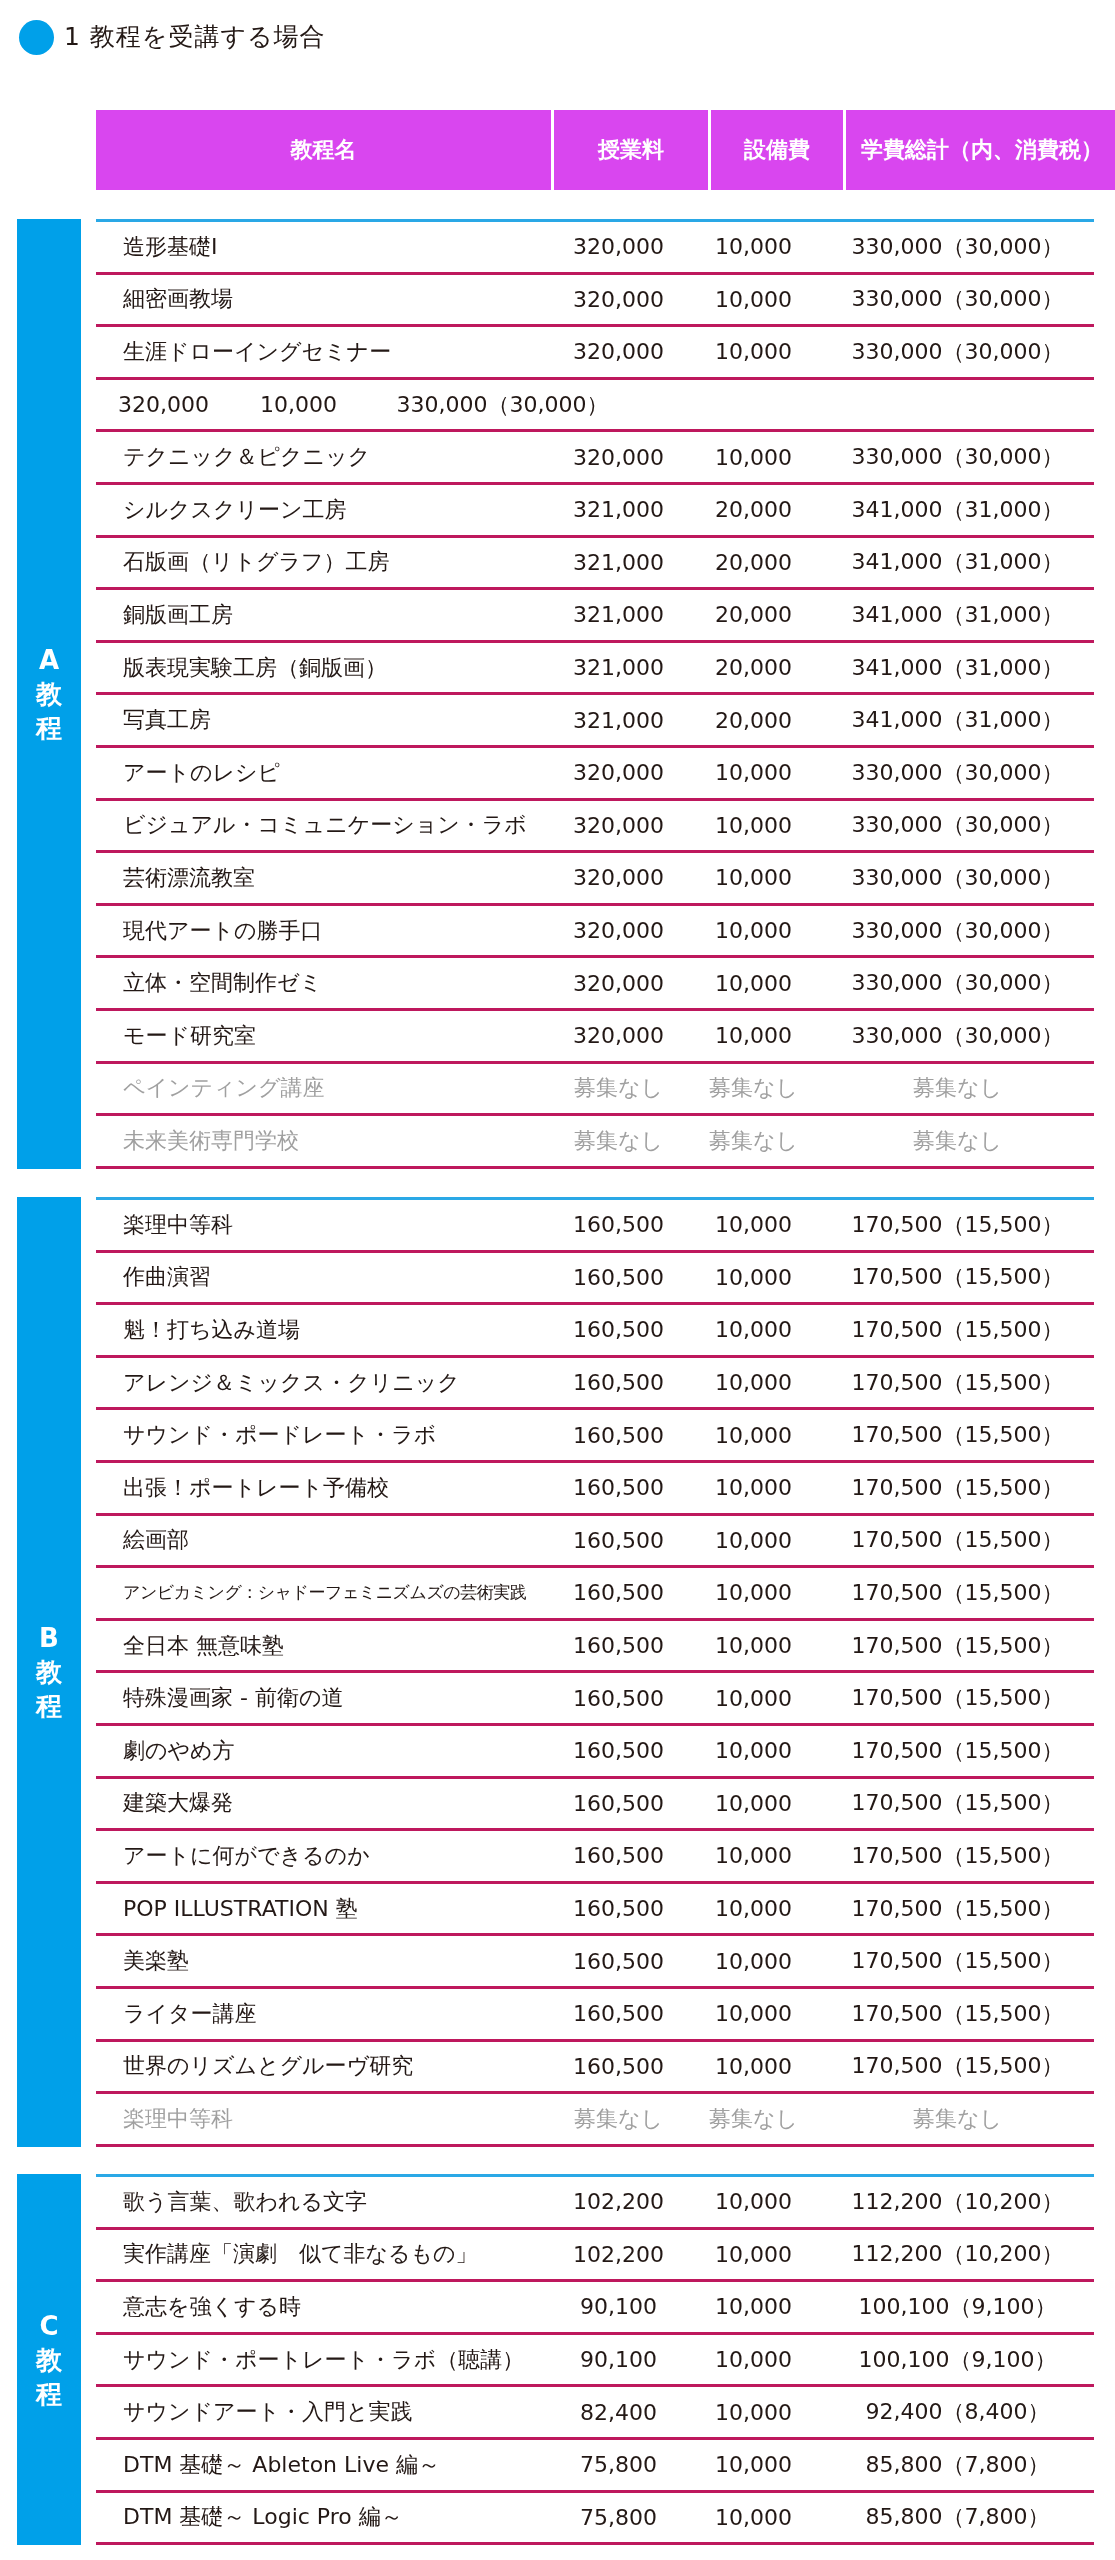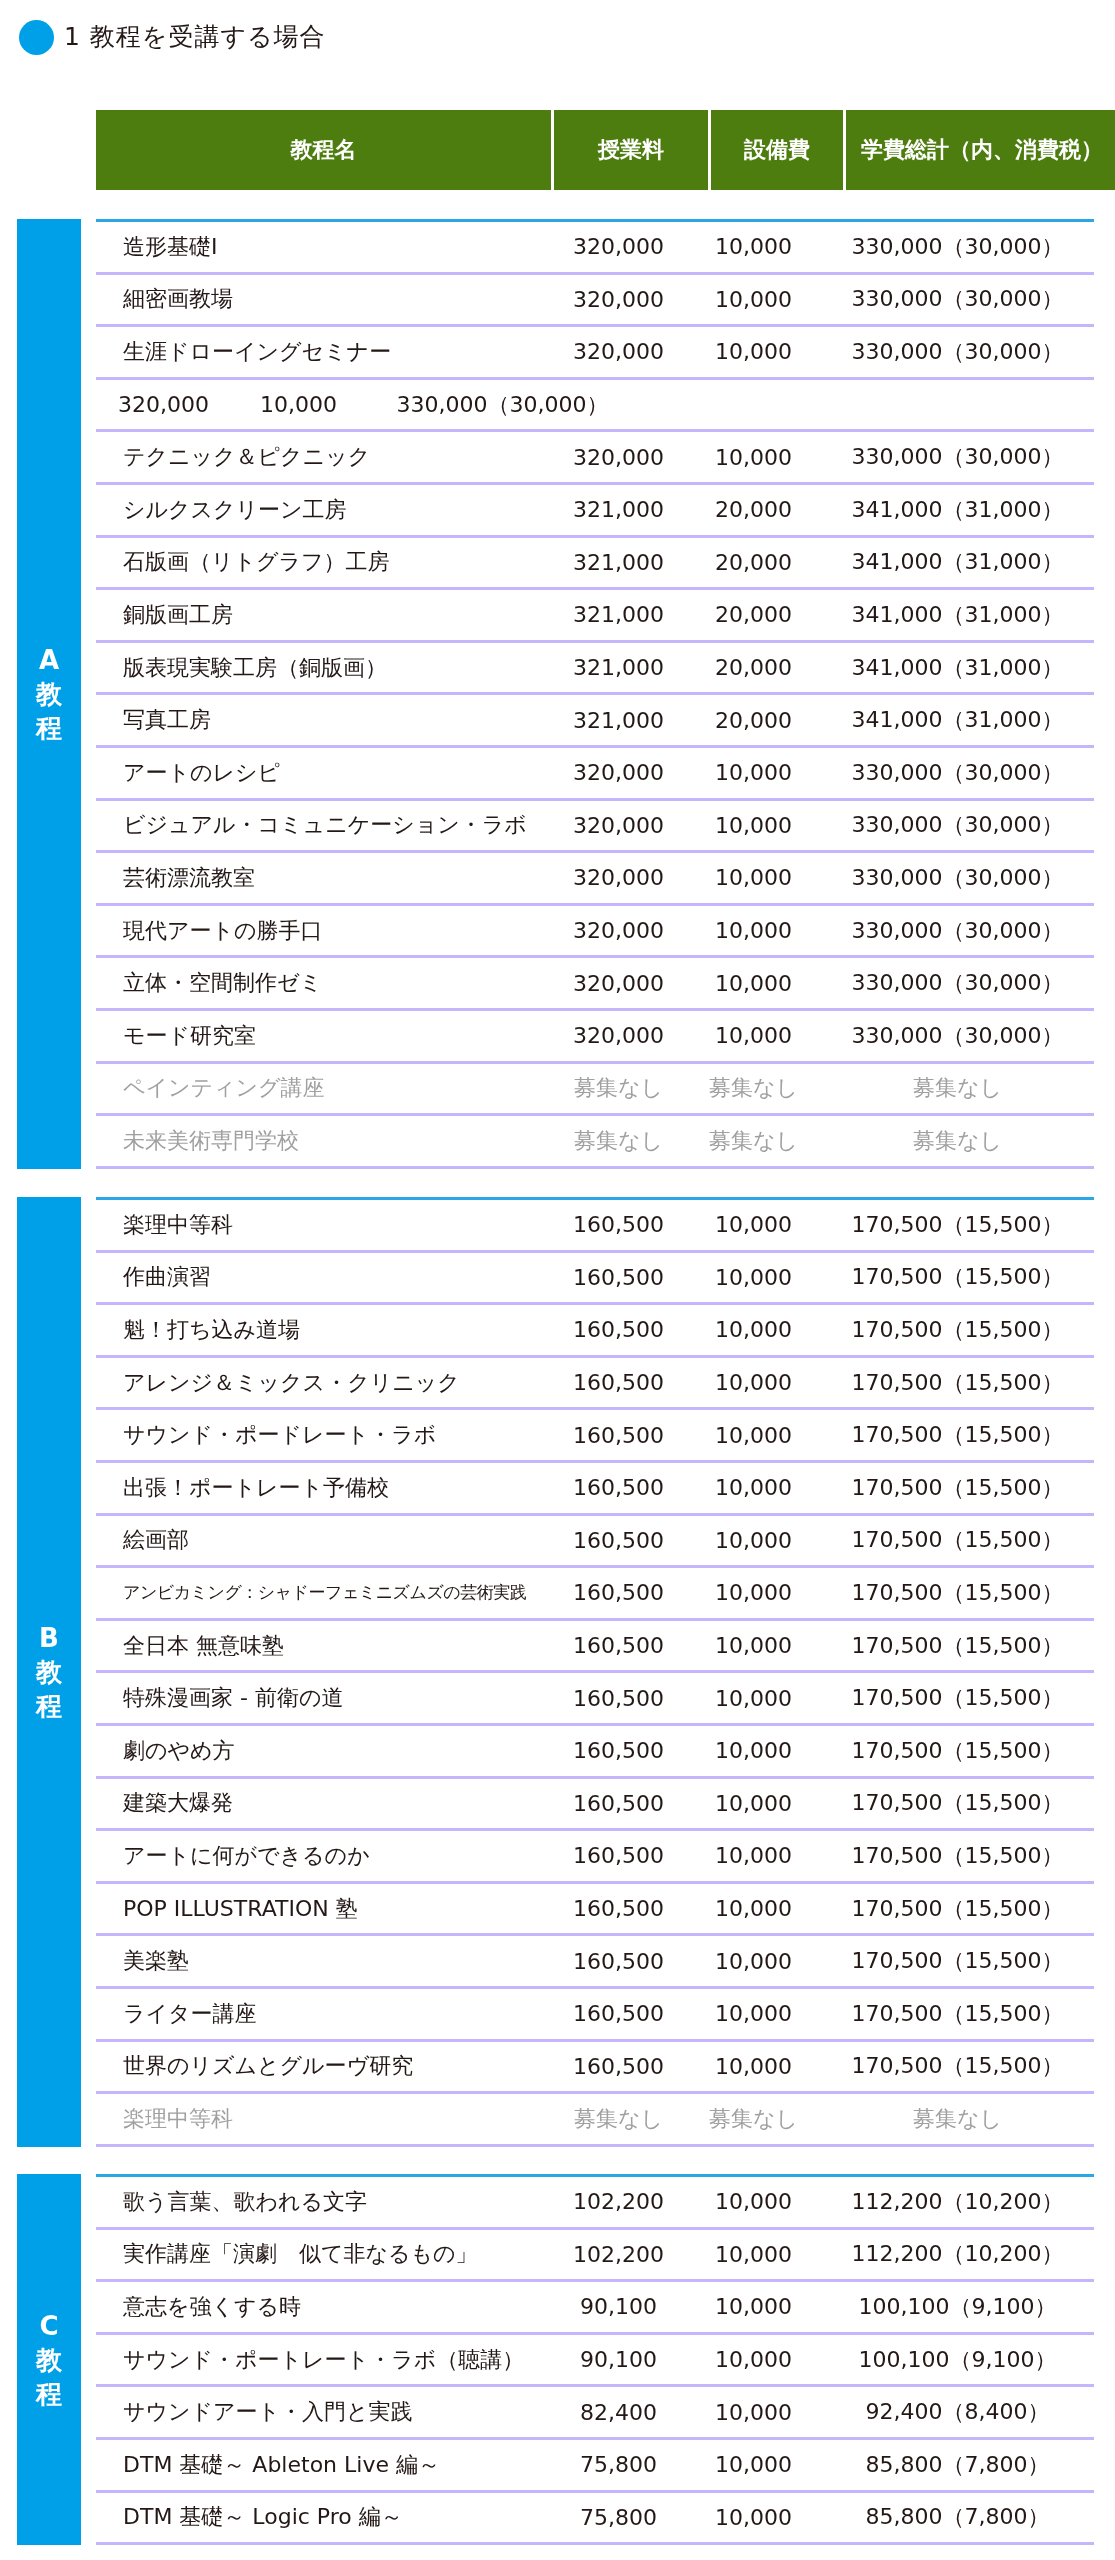--- a/index.html
+++ b/index.html
@@ -3,30 +3,30 @@
 <meta charset="utf-8">
 <style>
   html, body { margin:0; padding:0; background:#ffffff; }
   body { width:1115px; height:2560px; position:relative; overflow:hidden;
          font-family:"DejaVu Sans", "Liberation Sans", sans-serif; color:#231815; }
   .title { position:absolute; left:19px; top:14px; height:46px; display:flex; align-items:center; }
   .title .dot { width:35px; height:35px; border-radius:50%; background:#00a0e9; margin-right:10px; }
   .title .txt { font-size:25px; letter-spacing:1px; color:#231815; line-height:46px; }
 
   .header { position:absolute; left:96px; top:110px; height:80px; display:flex; }
-  .hcell { background:#4d7c0f; color:#ffffff; font-weight:bold; font-size:22px;
+  .hcell { background:#d946ef; color:#ffffff; font-weight:bold; font-size:22px;
            display:flex; align-items:center; justify-content:center; height:80px; }
   .hsep { width:3px; height:80px; background:#ffffff; }
 
   .block { position:absolute; left:0; width:1115px; }
   .blabel { position:absolute; left:17px; width:64px; top:0; background:#00a0e9; color:#ffffff;
             font-weight:bold; font-size:26px; display:flex; flex-direction:column; align-items:center;
             justify-content:center; line-height:34px; }
   .rows { position:absolute; left:96px; width:998px; top:0; border-top:3px solid #2aa8e6; }
-  .row { height:49.6px; border-bottom:3px solid #c4b5fd; display:flex; align-items:center; font-size:22px; }
+  .row { height:49.6px; border-bottom:3px solid #be185d; display:flex; align-items:center; font-size:22px; }
   .c-name { width:455px; padding-left:27px; box-sizing:border-box; white-space:nowrap; overflow:hidden; }
   .c-name.small { font-size:17px; letter-spacing:-0.5px; }
   .c-tuition { width:135px; text-align:center; }
   .c-facility { width:135px; text-align:center; }
   .c-total { width:273px; text-align:center; }
   .row.closed { color:#a0a0a0; }
 </style>
 </head>
 <body>
 

